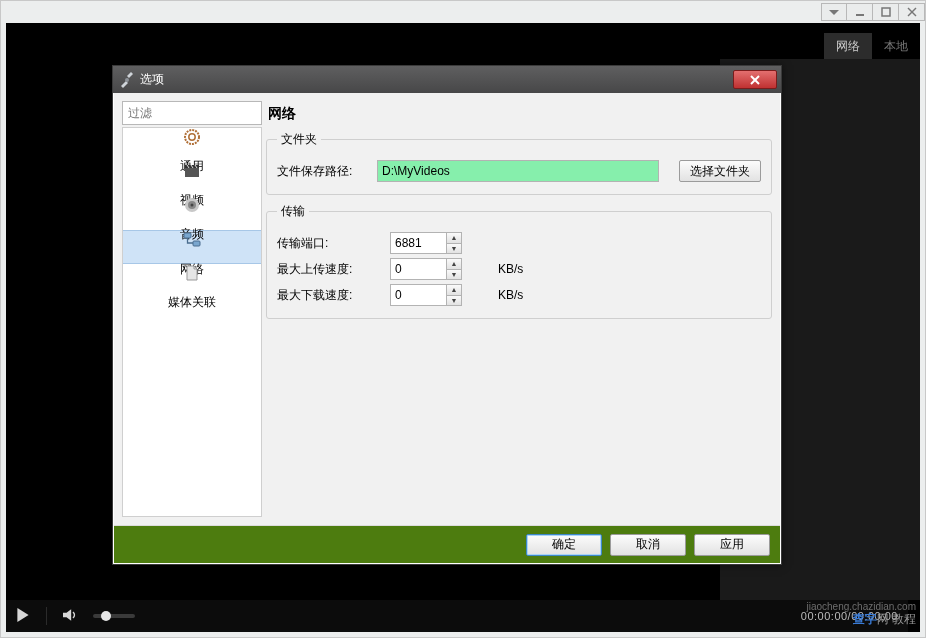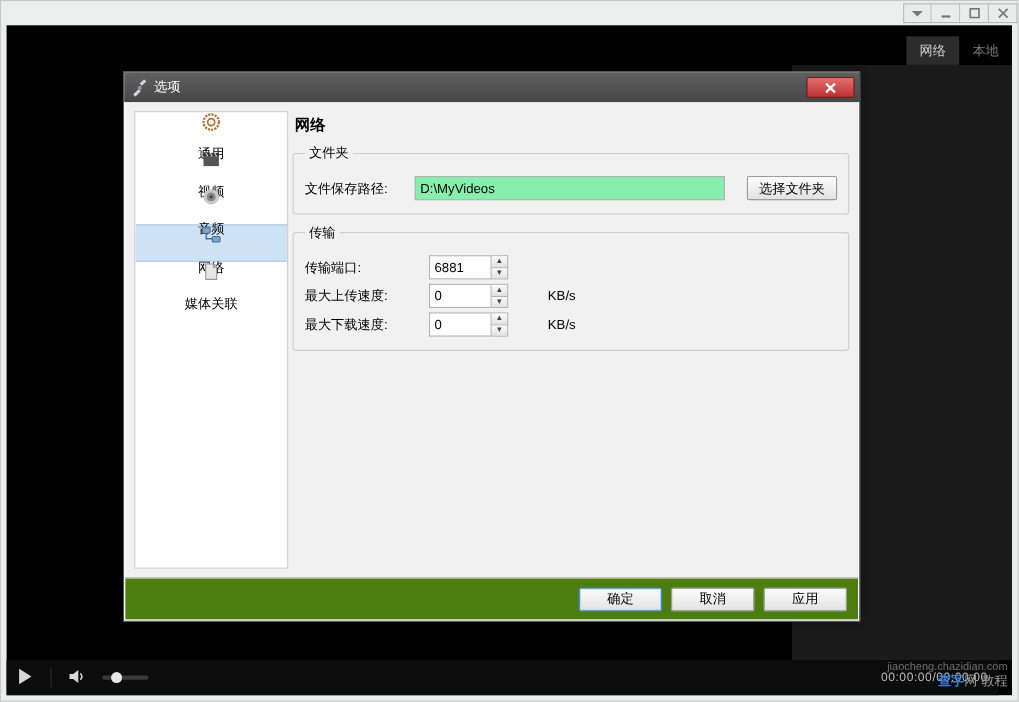--- a/index.html
+++ b/index.html
@@ -151,20 +151,21 @@
           <line x1="2" y1="1" x2="10" y2="9" stroke="#fff" stroke-width="2"></line>
           <line x1="10" y1="1" x2="2" y2="9" stroke="#fff" stroke-width="2"></line>
         </svg>
     </div>
   </div>
 
   <div class="dlg-body">
     <div class="dlg-main">
 
       <div class="sidebar">
+        <input class="filter-input" placeholder="过滤" style="">
         <div class="sb-list">
 
           <div class="sb-item">
             <span class="sb-icon">
               <svg viewBox="0 0 18 18">
                   <circle cx="9" cy="9" r="7" fill="none" stroke="#b07038" stroke-width="2" stroke-dasharray="2 1"></circle>
                   <circle cx="9" cy="9" r="3.2" fill="none" stroke="#b07038" stroke-width="1.5"></circle>
                 </svg>
             </span>
             <span>通用</span>

